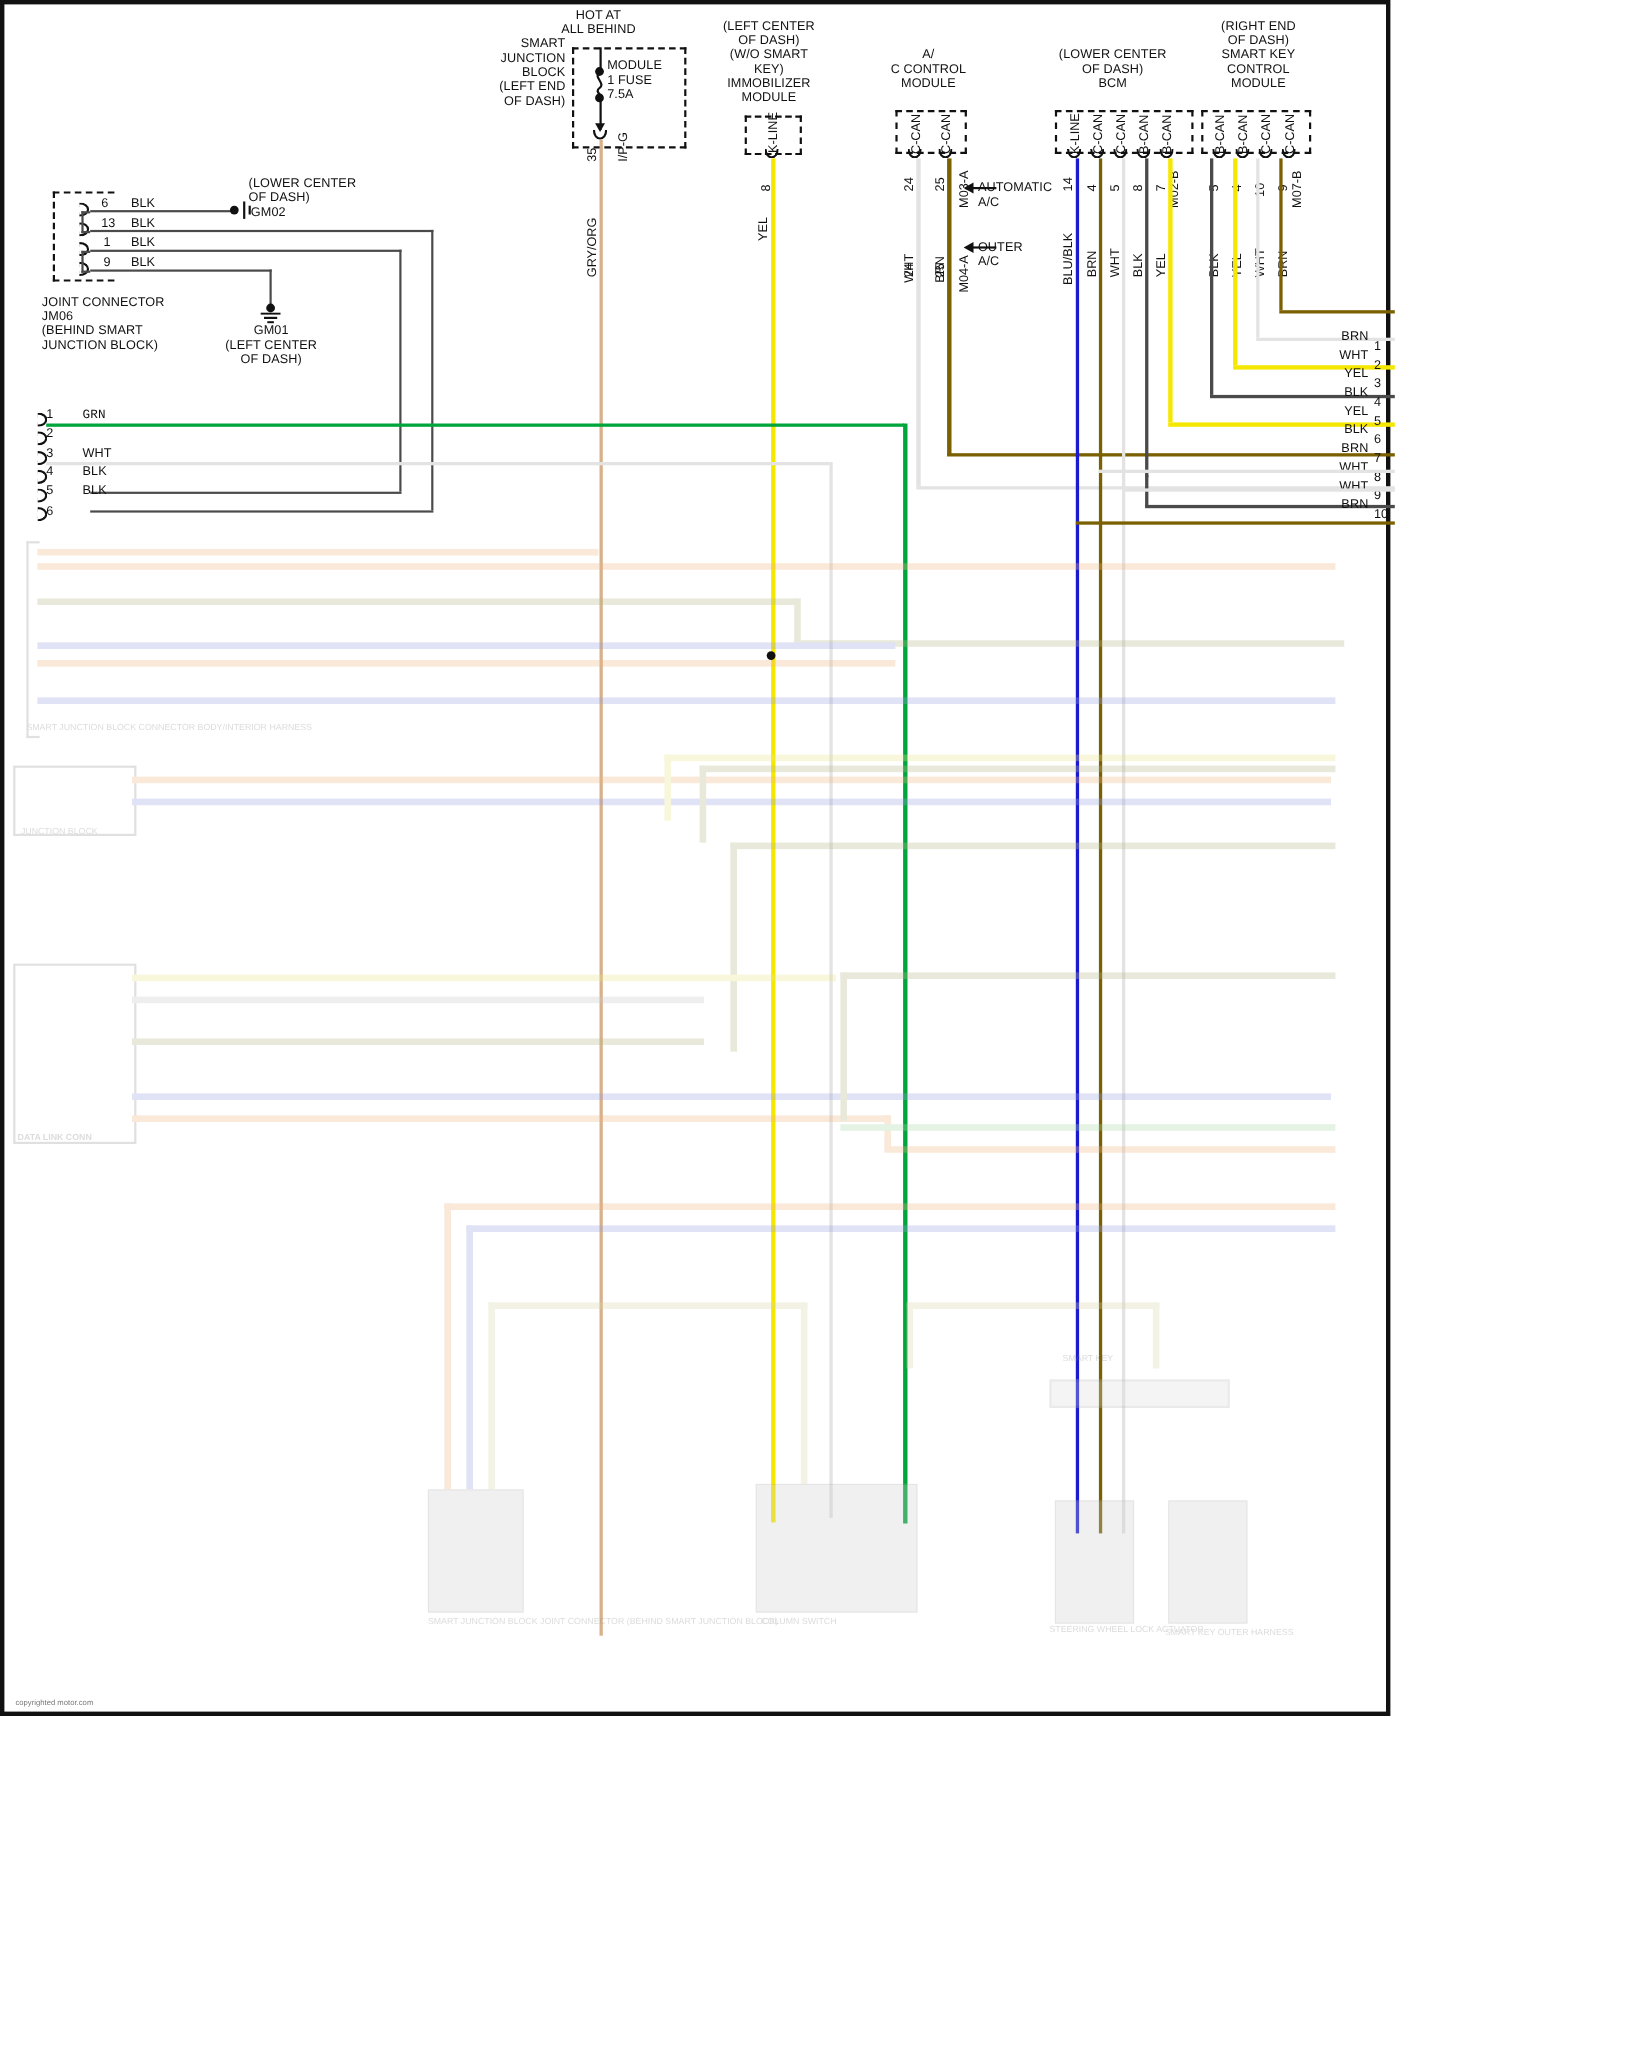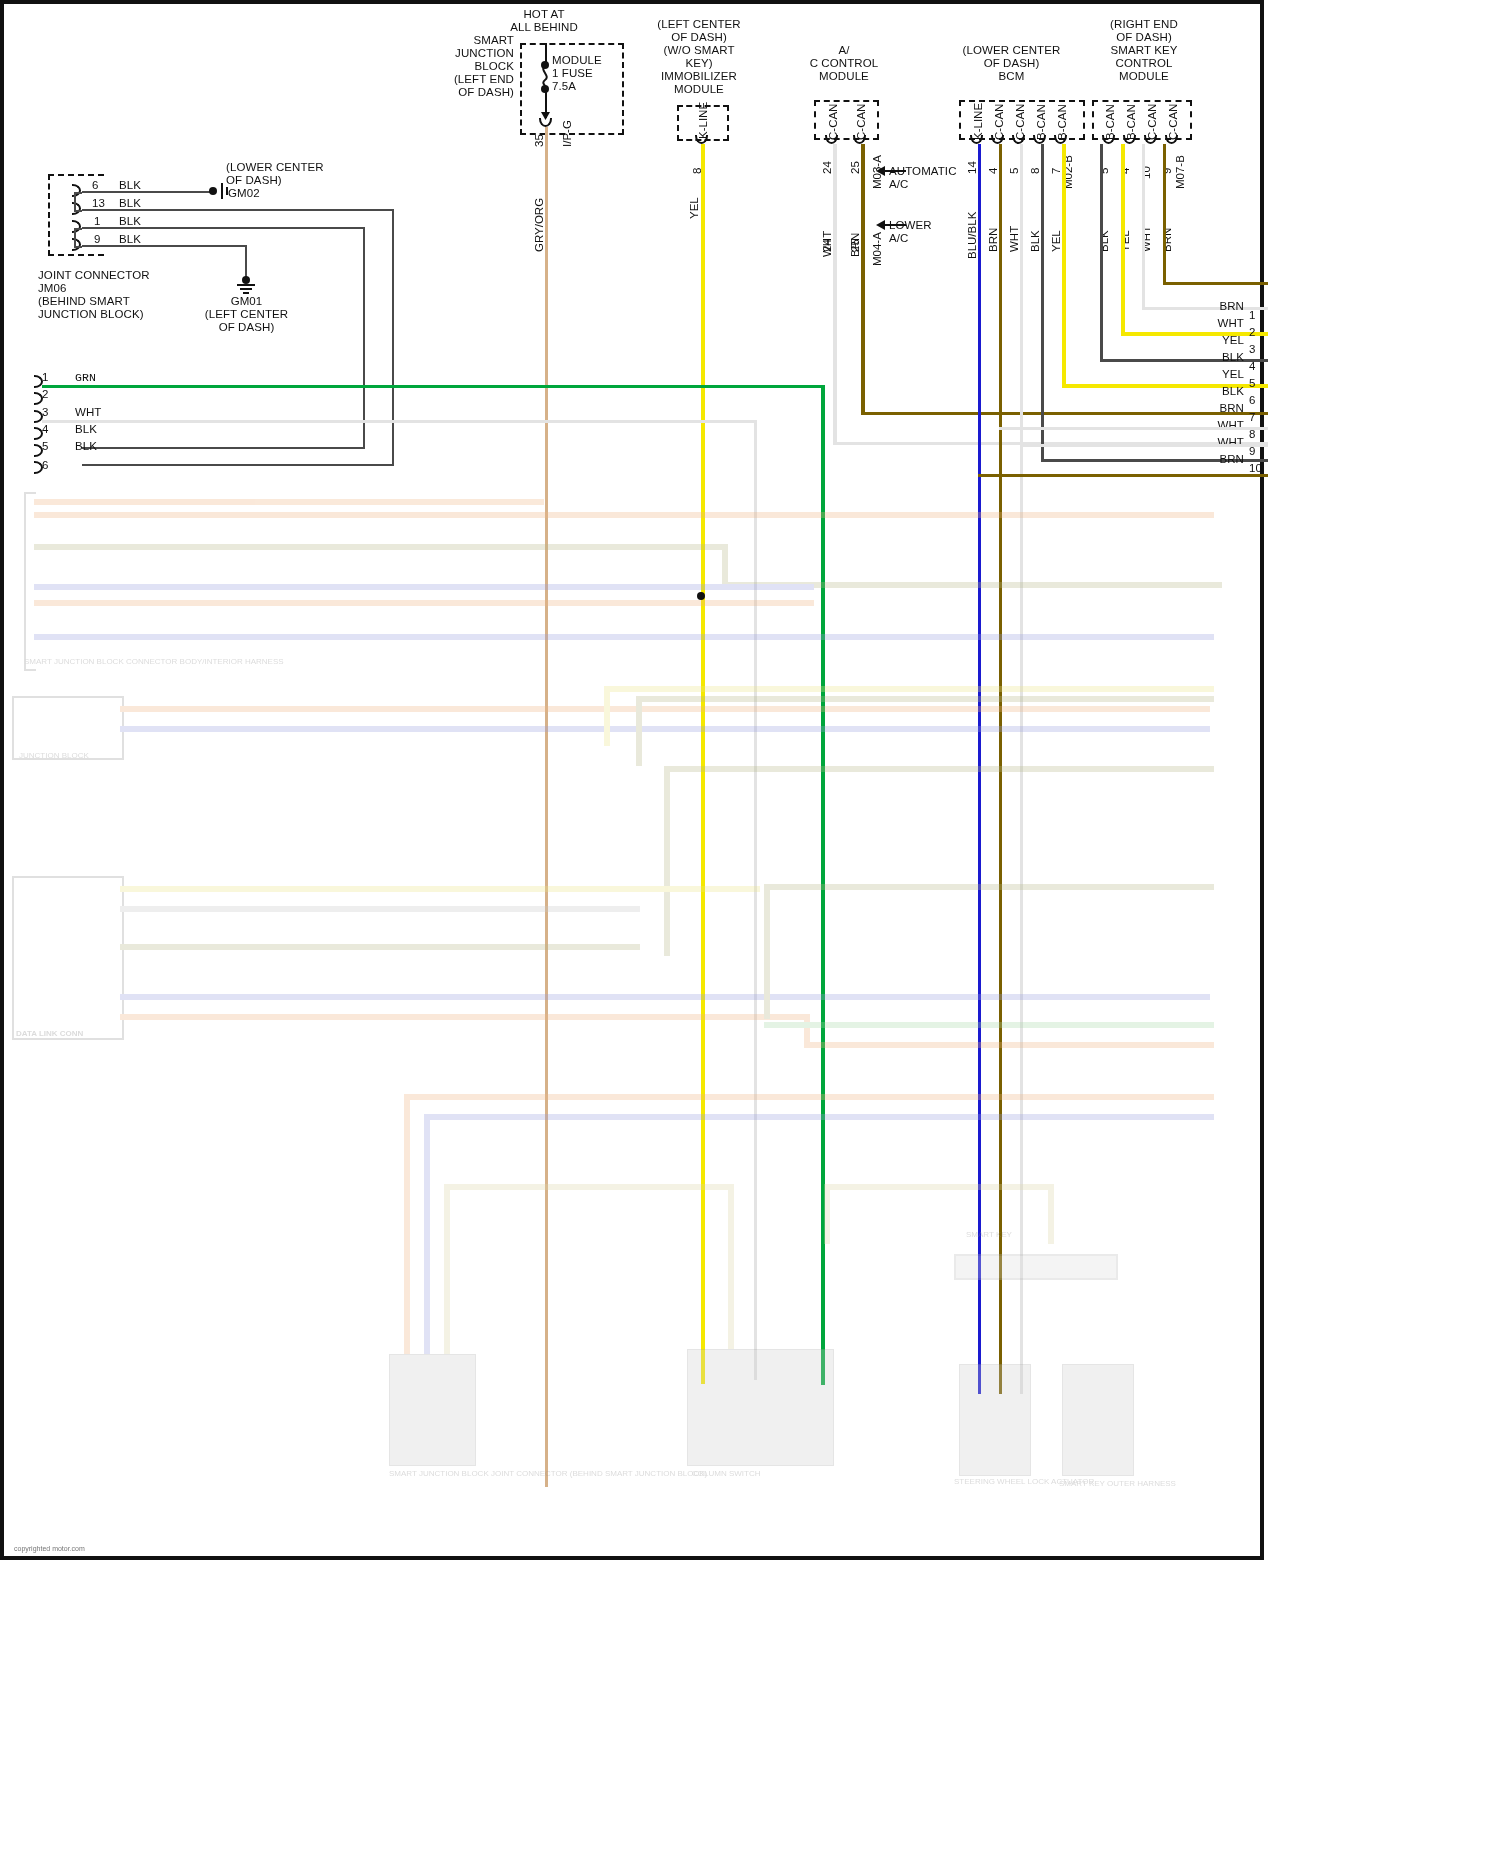--- a/index.html
+++ b/index.html
@@ -161,21 +161,21 @@
     <div class="lbl" style="left:885px;top:161px;width:90px;">AUTOMATIC
 A/C</div>
 
     <div class="vlbl" style="left:817px;top:248px;">24</div>
     <div class="vlbl" style="left:845px;top:248px;">25</div>
     <div class="vlbl" style="left:867px;top:262px;">M04-A</div>
     <svg style="position:absolute;left:872px;top:214px;" width="30" height="14">
       <path d="M0 7 L9 2 L9 12 Z" fill="#111"></path>
         <rect x="8" y="6" width="22" height="2" fill="#111"></rect>
     </svg>
-    <div class="lbl" style="left:885px;top:215px;width:90px;">LOWER
+    <div class="lbl" style="left:885px;top:215px;width:90px;">OUTER
 A/C</div>
 
     <div class="vlbl" style="left:817px;top:253px;">WHT</div>
     <div class="vlbl" style="left:845px;top:253px;">BRN</div>
 
     <div class="vline" style="left:829px;top:140px;height:298px;border-color:#e3e3e3;border-left-width:4px;"></div>
     <div class="hline" style="left:829px;top:438px;width:435px;border-color:#e3e3e3;border-top-width:3px;"></div>
     <div class="vline" style="left:857px;top:140px;height:270px;border-color:#7a6000;border-left-width:4px;"></div>
     <div class="hline" style="left:857px;top:408px;width:407px;border-color:#7a6000;border-top-width:3px;"></div>
 

